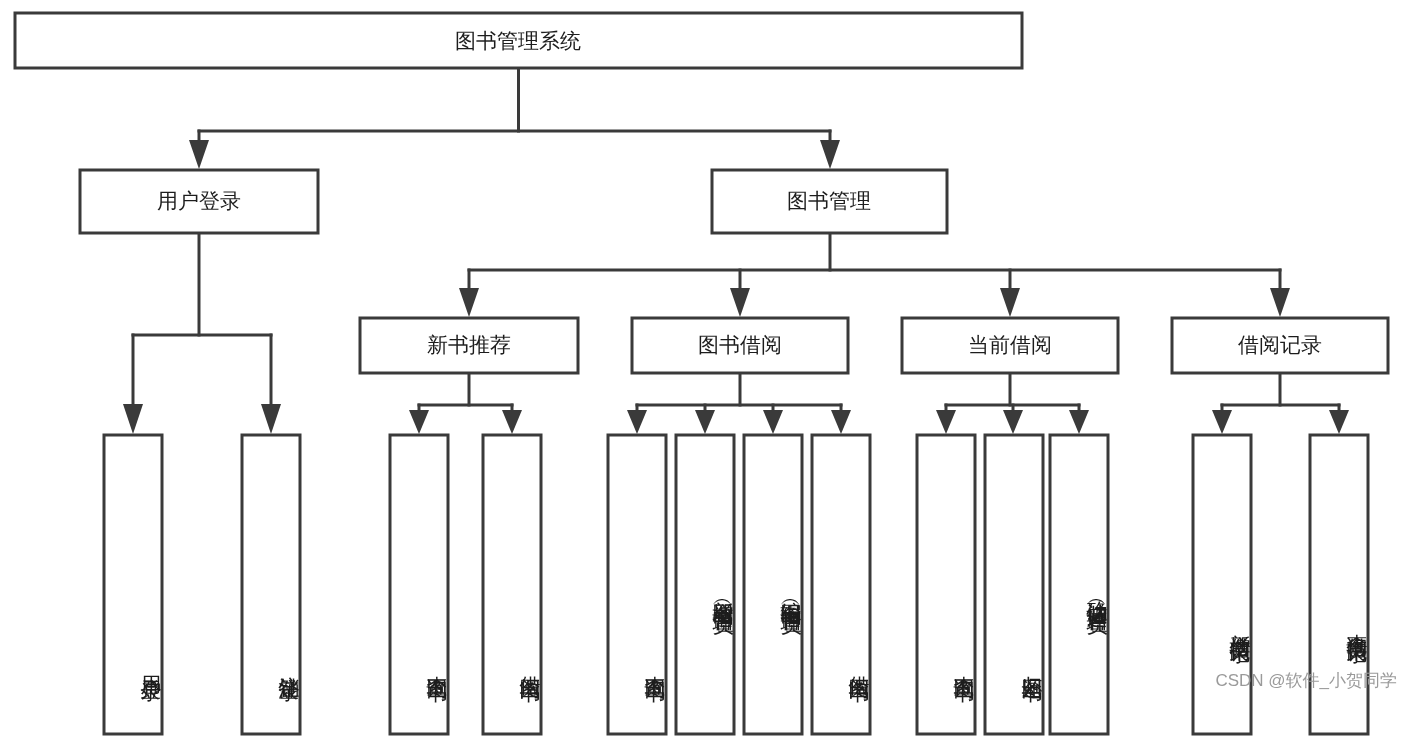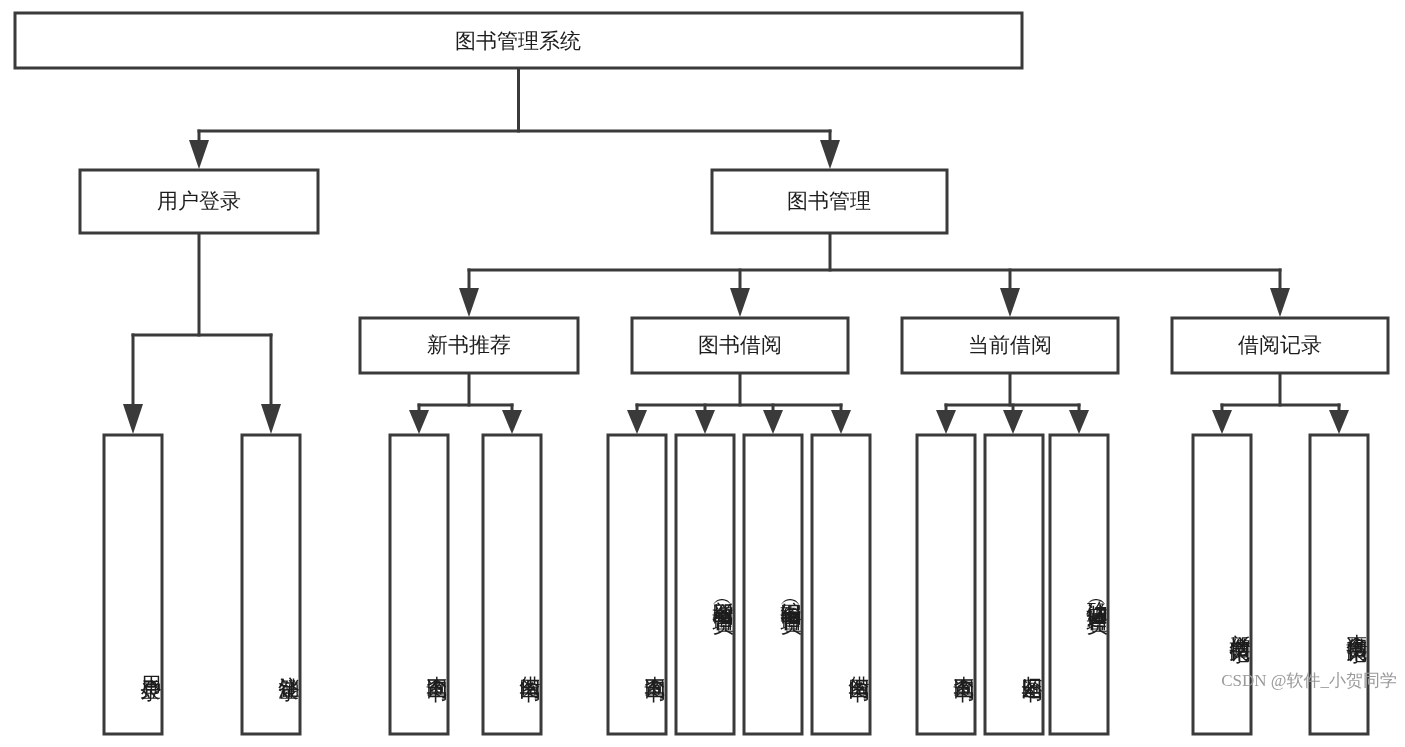--- a/index.html
+++ b/index.html
@@ -60,21 +60,21 @@
     display: flex;
     align-items: flex-start;
     justify-content: center;
     white-space: nowrap;
     pointer-events: none;
   }
   .watermark {
     position: absolute;
     right: 8px;
     bottom: 4px;
-    font-family: Liberation Serif, serif;
+    font-family: Liberation Sans, sans-serif;
     font-size: 17px;
     color: #9a9a9a;
     white-space: nowrap;
     margin-left: 24px;
   }
 </style>
 </head>
 <body>
 
 <div id="diagram-root">

